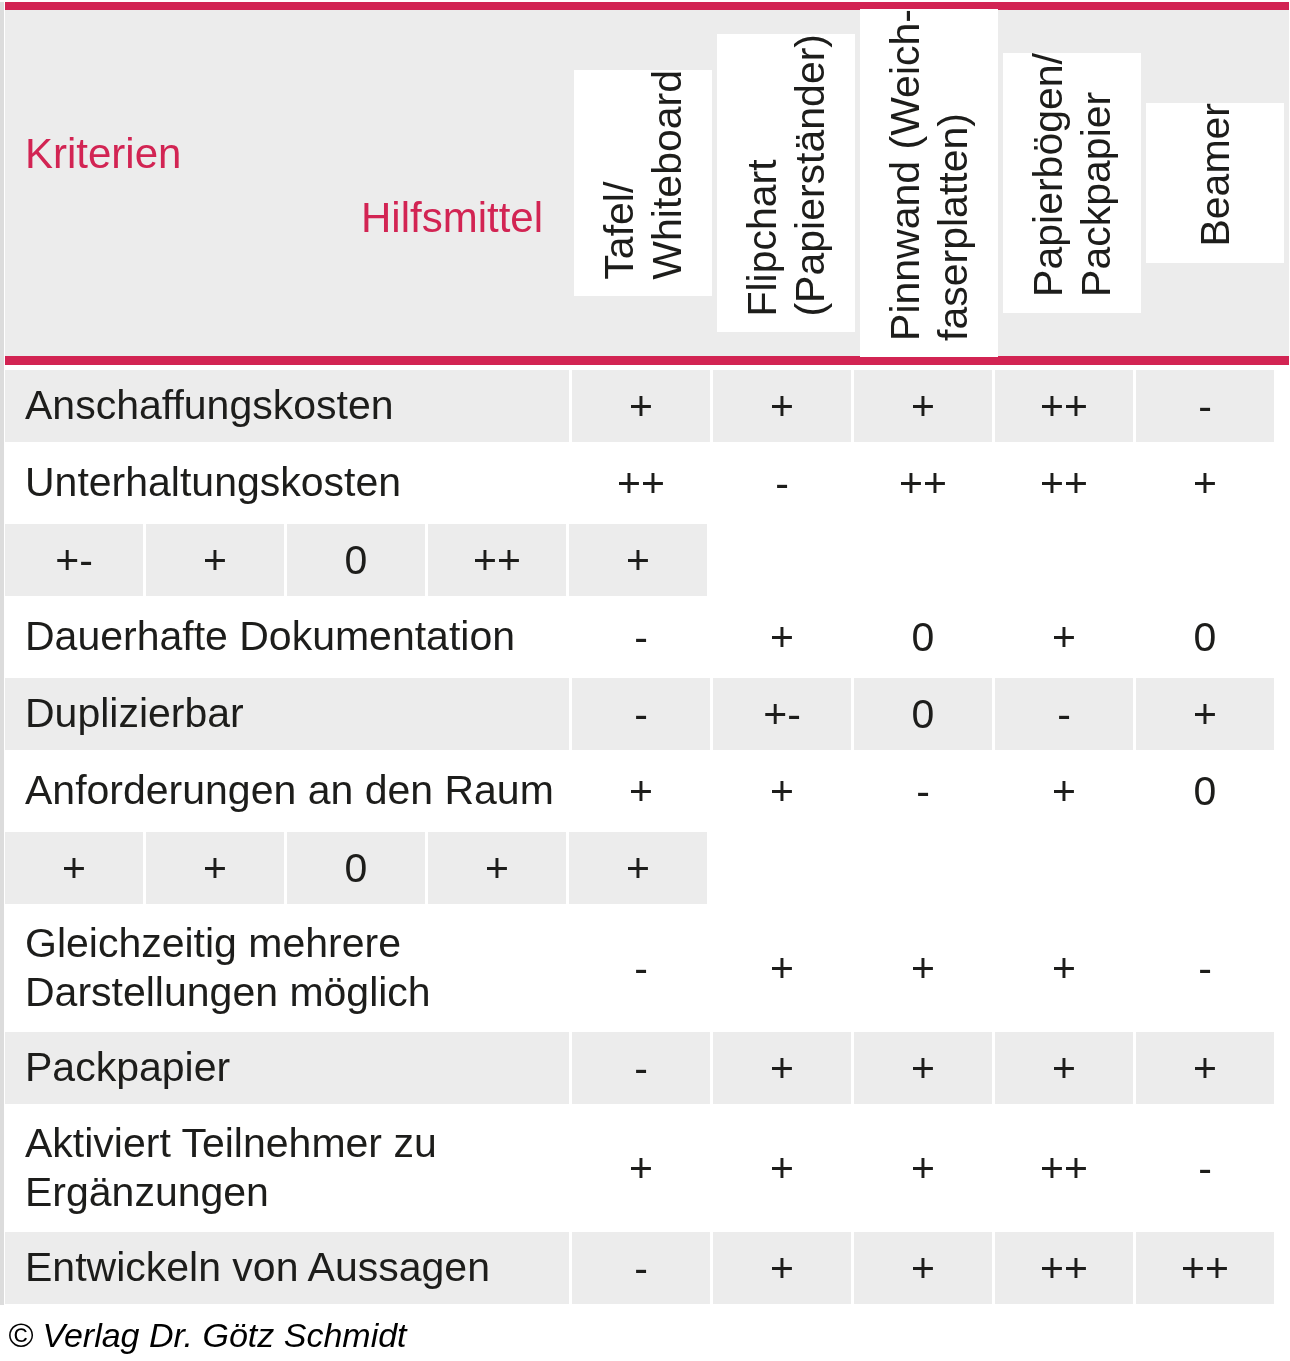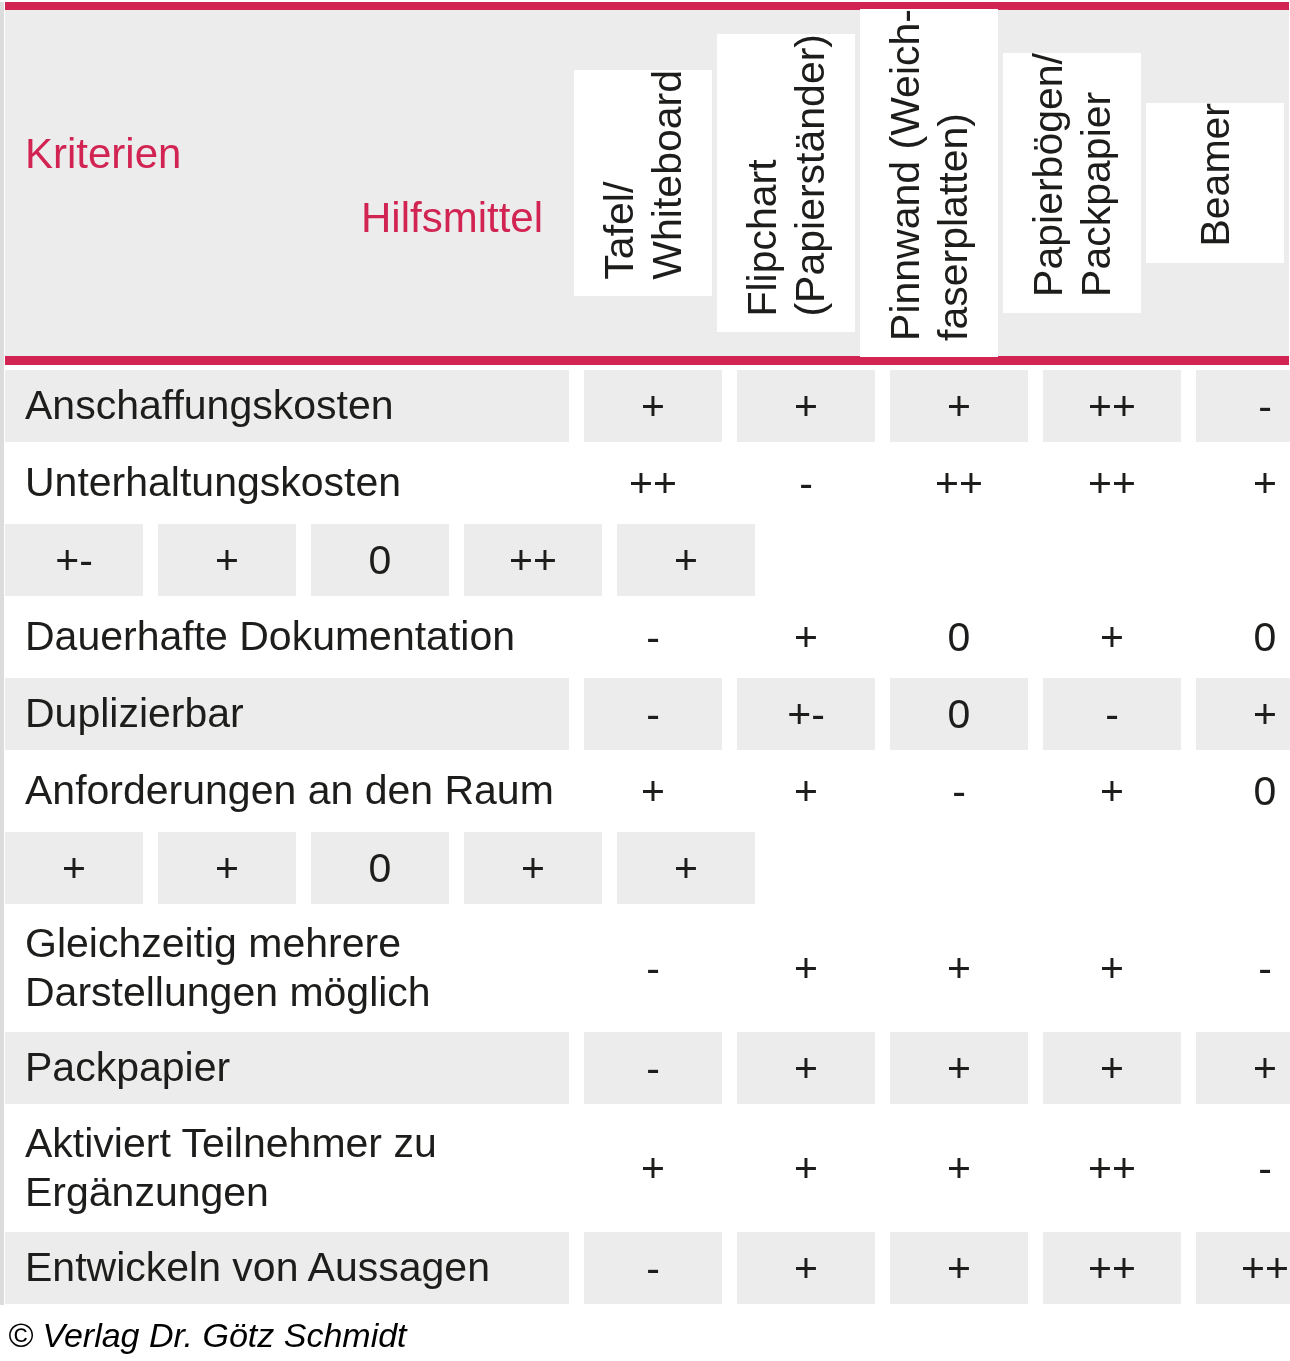--- a/index.html
+++ b/index.html
@@ -43,21 +43,21 @@
   .vert{
     display:inline-block;
     writing-mode:vertical-rl;
     transform:rotate(180deg);
     white-space:pre-line;
     font-size:41px;line-height:1.18;
     color:var(--ink);
   }
 
   
-  .row{display:flex;gap:15px;margin-top:5px;min-height:72px;}
+  .row{display:flex;gap:3px;margin-top:5px;min-height:72px;}
   .row.tall{min-height:118px;}
   .row .lbl{
     width:564px;flex:0 0 564px;
     display:flex;align-items:center;
     padding-left:20px;
     font-size:41px;line-height:1.2;
   }
   .row .val{
     width:138px;flex:0 0 138px;
     display:flex;align-items:center;justify-content:center;

